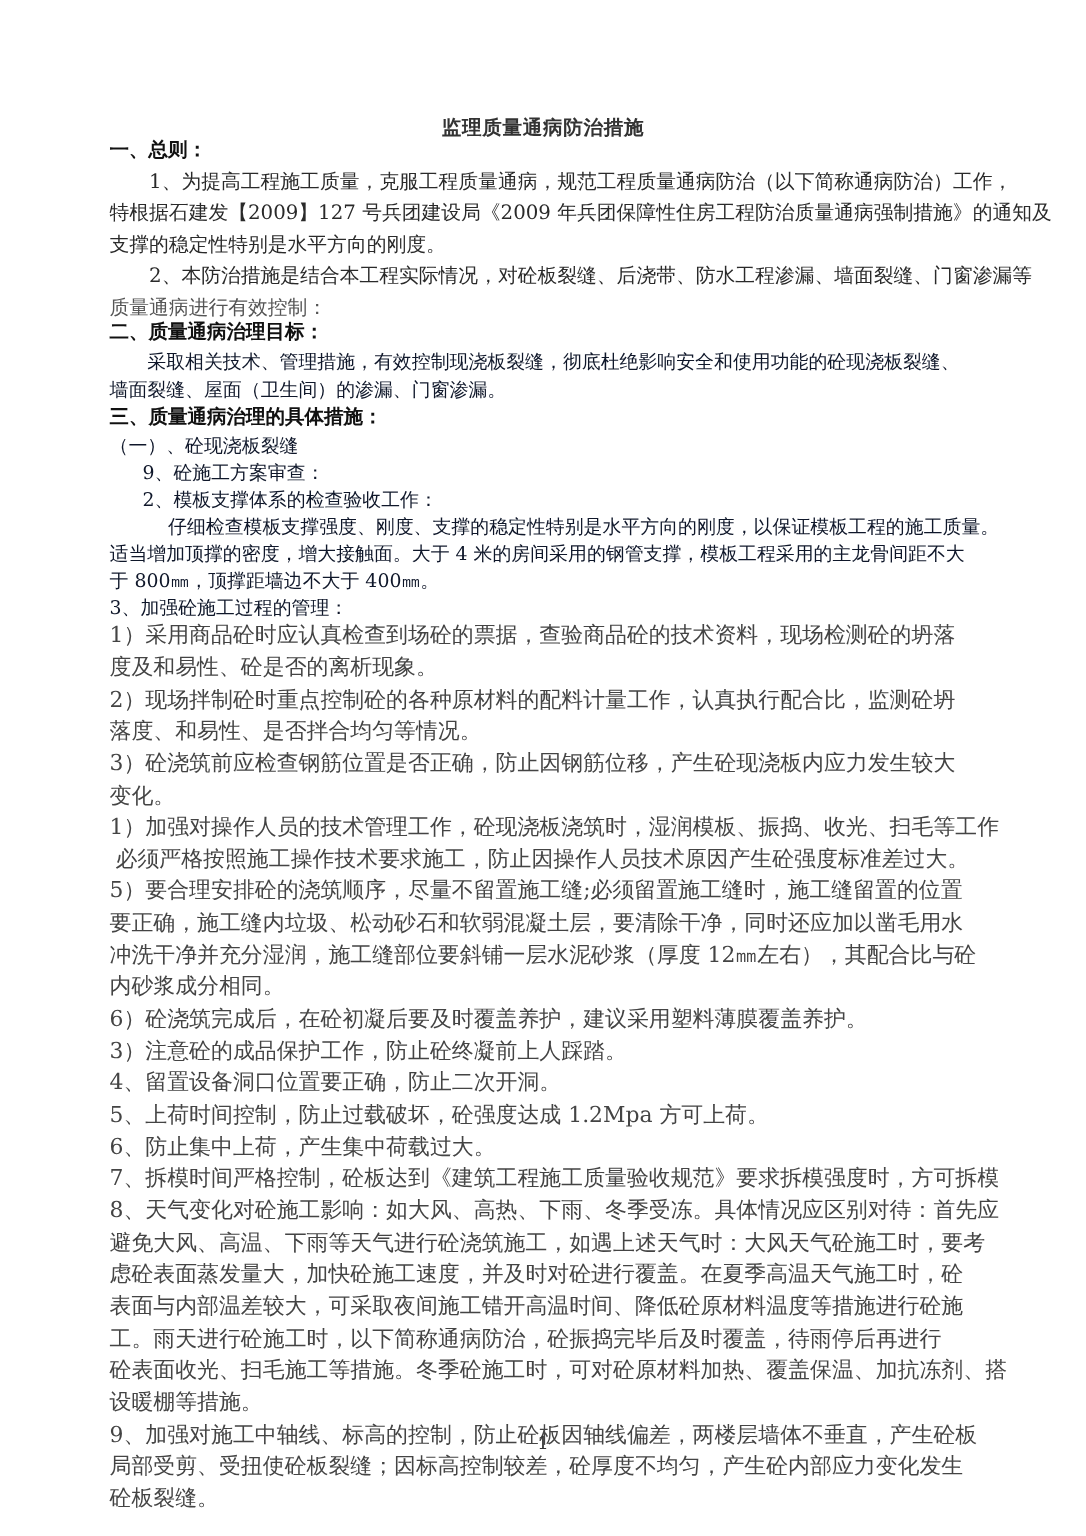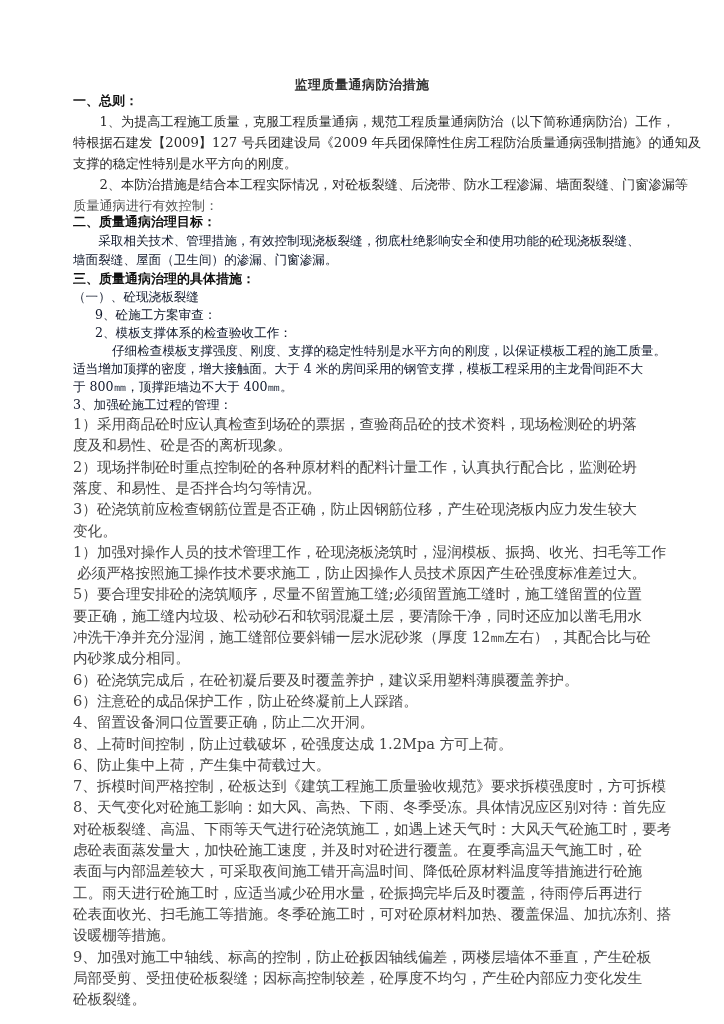--- a/index.html
+++ b/index.html
@@ -44,30 +44,30 @@
       <div class="line big" style="left: 73px; top: 476.9px;">落度、和易性、是否拌合均匀等情况。</div>
       <div class="line big" style="left: 73px; top: 498.2px;">3）砼浇筑前应检查钢筋位置是否正确，防止因钢筋位移，产生砼现浇板内应力发生较大</div>
       <div class="line big" style="left: 73px; top: 519.5px;">变化。</div>
       <div class="line big" style="left: 73px; top: 540.8px;">1）加强对操作人员的技术管理工作，砼现浇板浇筑时，湿润模板、振捣、收光、扫毛等工作</div>
       <div class="line big" style="left: 77px; top: 562.1px;">必须严格按照施工操作技术要求施工，防止因操作人员技术原因产生砼强度标准差过大。</div>
       <div class="line big" style="left: 73px; top: 583.4px;">5）要合理安排砼的浇筑顺序，尽量不留置施工缝;必须留置施工缝时，施工缝留置的位置</div>
       <div class="line big" style="left: 73px; top: 604.7px;">要正确，施工缝内垃圾、松动砂石和软弱混凝土层，要清除干净，同时还应加以凿毛用水</div>
       <div class="line big" style="left: 73px; top: 626px;">冲洗干净并充分湿润，施工缝部位要斜铺一层水泥砂浆（厚度 12㎜左右），其配合比与砼</div>
       <div class="line big" style="left: 73px; top: 647.3px;">内砂浆成分相同。</div>
       <div class="line big" style="left: 73px; top: 668.6px;">6）砼浇筑完成后，在砼初凝后要及时覆盖养护，建议采用塑料薄膜覆盖养护。</div>
-      <div class="line big" style="left: 73px; top: 689.9px;">6）注意砼的成品保护工作，防止砼终凝前上人踩踏。</div>
+      <div class="line big" style="left: 73px; top: 689.9px;">3）注意砼的成品保护工作，防止砼终凝前上人踩踏。</div>
       <div class="line big" style="left: 73px; top: 711.2px;">4、留置设备洞口位置要正确，防止二次开洞。</div>
-      <div class="line big" style="left: 73px; top: 732.5px;">8、上荷时间控制，防止过载破坏，砼强度达成 1.2Mpa 方可上荷。</div>
+      <div class="line big" style="left: 73px; top: 732.5px;">5、上荷时间控制，防止过载破坏，砼强度达成 1.2Mpa 方可上荷。</div>
       <div class="line big" style="left: 73px; top: 753.8px;">6、防止集中上荷，产生集中荷载过大。</div>
       <div class="line big" style="left: 73px; top: 775.1px;">7、拆模时间严格控制，砼板达到《建筑工程施工质量验收规范》要求拆模强度时，方可拆模</div>
       <div class="line big" style="left: 73px; top: 796.4px;">8、天气变化对砼施工影响：如大风、高热、下雨、冬季受冻。具体情况应区别对待：首先应</div>
-      <div class="line big" style="left: 73px; top: 817.7px;">对砼板裂缝、高温、下雨等天气进行砼浇筑施工，如遇上述天气时：大风天气砼施工时，要考</div>
+      <div class="line big" style="left: 73px; top: 817.7px;">避免大风、高温、下雨等天气进行砼浇筑施工，如遇上述天气时：大风天气砼施工时，要考</div>
       <div class="line big" style="left: 73px; top: 839px;">虑砼表面蒸发量大，加快砼施工速度，并及时对砼进行覆盖。在夏季高温天气施工时，砼</div>
       <div class="line big" style="left: 73px; top: 860.3px;">表面与内部温差较大，可采取夜间施工错开高温时间、降低砼原材料温度等措施进行砼施</div>
-      <div class="line big" style="left: 73px; top: 881.6px;">工。雨天进行砼施工时，应适当减少砼用水量，砼振捣完毕后及时覆盖，待雨停后再进行</div>
+      <div class="line big" style="left: 73px; top: 881.6px;">工。雨天进行砼施工时，以下简称通病防治，砼振捣完毕后及时覆盖，待雨停后再进行</div>
       <div class="line big" style="left: 73px; top: 902.9px;">砼表面收光、扫毛施工等措施。冬季砼施工时，可对砼原材料加热、覆盖保温、加抗冻剂、搭</div>
       <div class="line big" style="left: 73px; top: 924.2px;">设暖棚等措施。</div>
       <div class="line big" style="left: 73px; top: 945.5px;">9、加强对施工中轴线、标高的控制，防止砼板因轴线偏差，两楼层墙体不垂直，产生砼板</div>
       <div class="line big" style="left: 73px; top: 966.8px;">局部受剪、受扭使砼板裂缝；因标高控制较差，砼厚度不均匀，产生砼内部应力变化发生</div>
       <div class="line big" style="left: 73px; top: 988.1px;">砼板裂缝。</div>
     </div>
   <div class="pagenum" style="top: 955px;">1</div>
 </div>
 
 </body></html>

